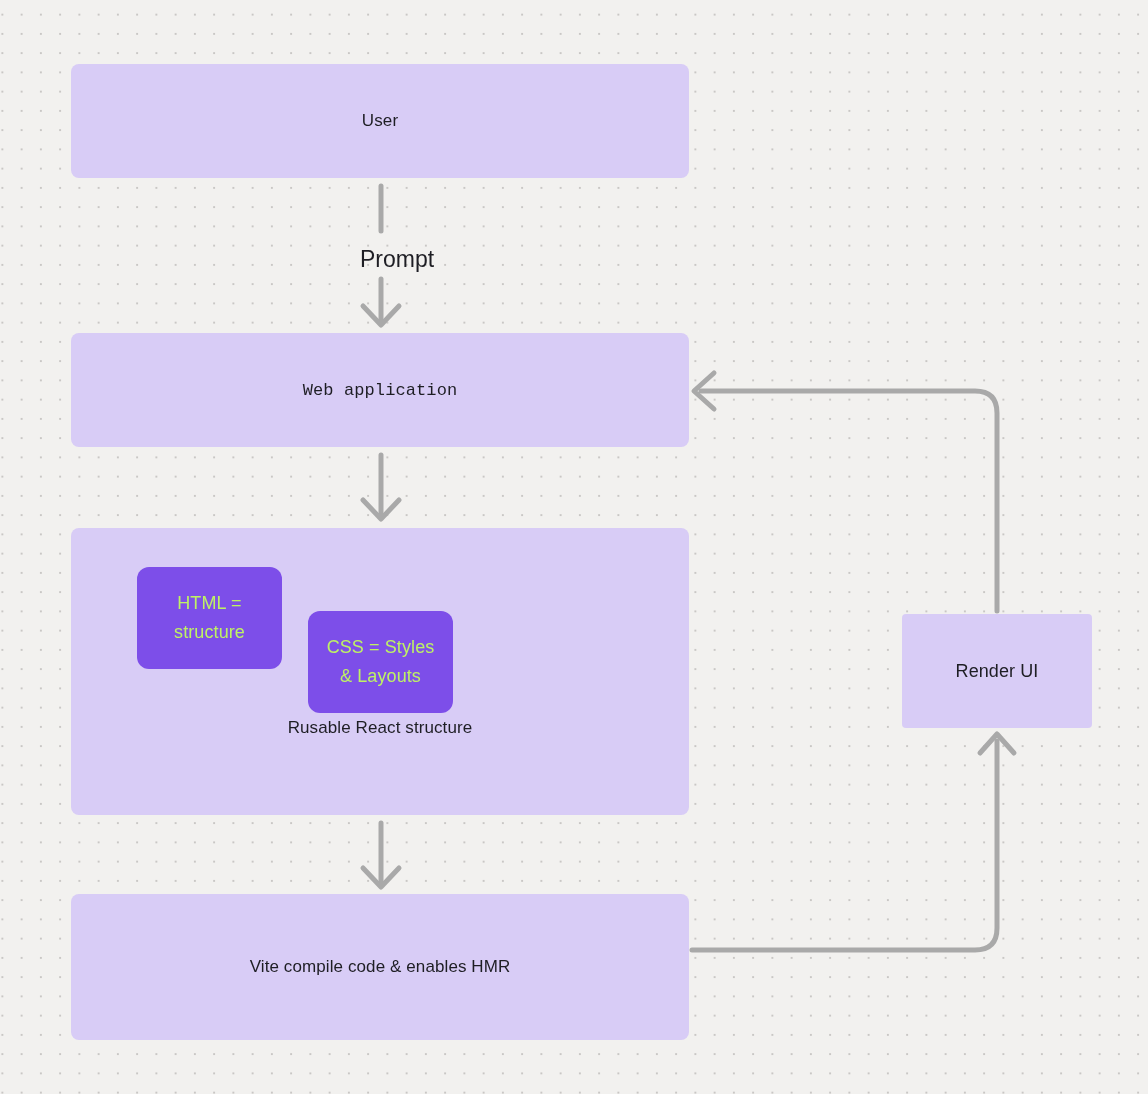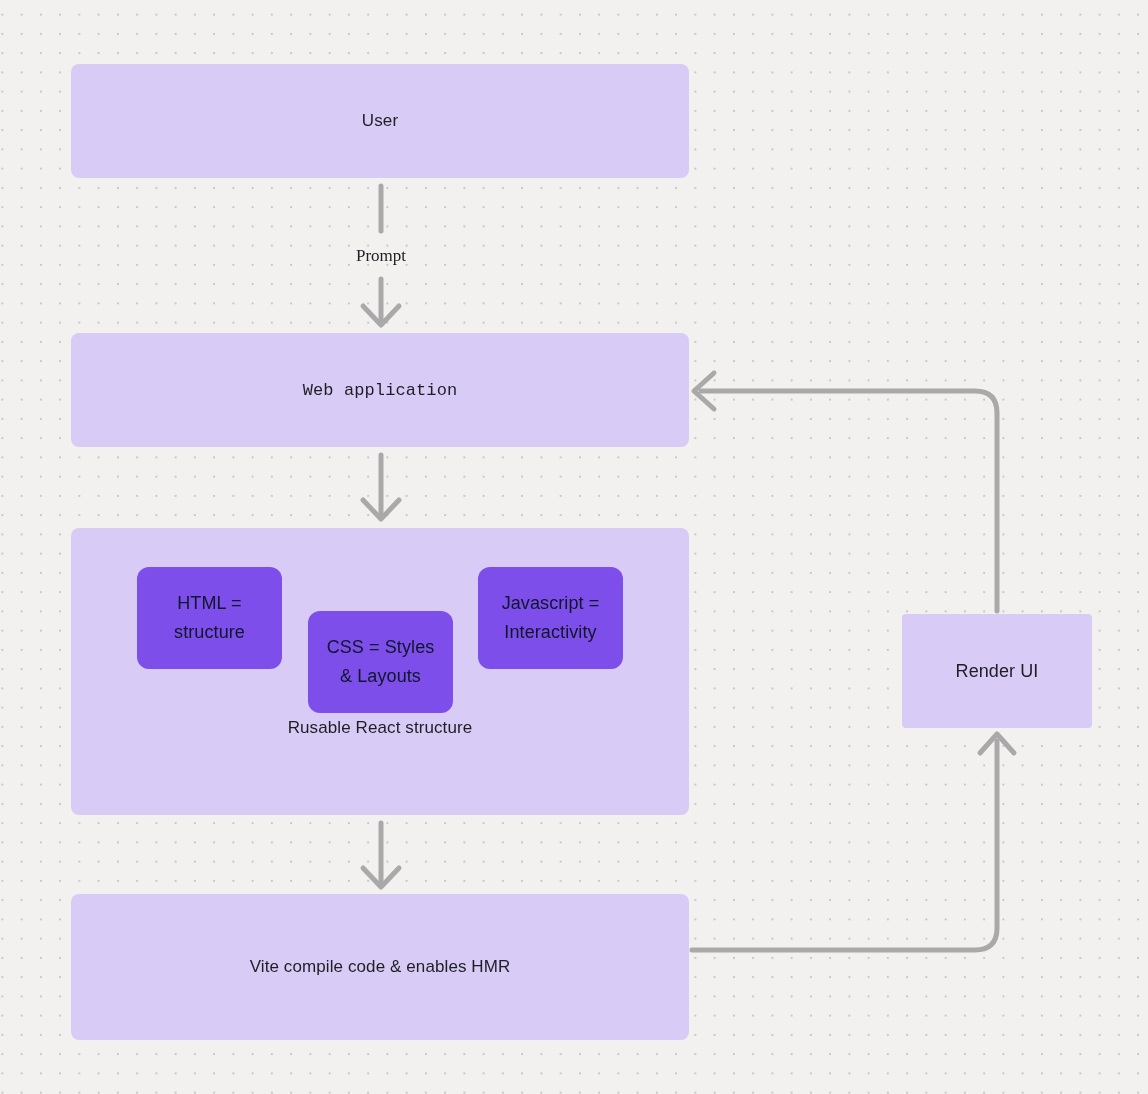--- a/index.html
+++ b/index.html
@@ -40,21 +40,21 @@
   .box-vite   { left: 71px;  top: 894px; width: 618px; height: 146px; }
   .box-render { left: 902px; top: 614px; width: 190px; height: 114px; border-radius: 4px; font-size: 18px; }
 
   .accent-node {
     position: absolute;
     top: 39px;
     width: 145px;
     height: 102px;
     background: #7d4ee9;
     border-radius: 12px;
-    color: #0f172a;
+    color: #bef264;
     display: flex;
     flex-direction: column;
     align-items: center;
     justify-content: center;
     font-size: 18px;
     line-height: 29px;
     text-align: center;
   }
   .box-html { left: 66px; }
   .box-css  { left: 237px; margin-top: 44px; }
@@ -63,26 +63,25 @@
   .group-label {
     position: absolute;
     left: 0;
     top: 190px;
     width: 100%;
     text-align: center;
     font-size: 17px;
   }
   .edge-label {
     position: absolute;
-    left: 381px;
+    left: 397px;
     top: 246px;
     transform: translateX(-50%);
-    font-size: 17px;
+    font-size: 23px;
     white-space: nowrap;
-    font-family: Liberation Serif, serif;
   }
 </style>
 </head>
 <body>
 
 <div class="canvas">
 
   <svg class="edges" width="1148" height="1094" viewBox="0 0 1148 1094">
     <g stroke="#a9a9a9" stroke-width="5" fill="none" stroke-linecap="round" stroke-linejoin="round">
       <g>
@@ -121,24 +120,20 @@
 
   <div class="node box-group">
     <div class="accent-node box-html">
       <span>HTML =</span>
       <span>structure</span>
     </div>
     <div class="accent-node box-css">
       <span>CSS = Styles</span>
       <span>&amp; Layouts</span>
     </div>
-    <div class="accent-node box-js">
-      <span>Javascript =</span>
-      <span>Interactivity</span>
-    </div>
     <div class="group-label">Rusable React structure</div>
   </div>
 
   <div class="node box-vite">
     <span>Vite compile code &amp; enables HMR</span>
   </div>
 
   <div class="node box-render">
     <span>Render UI</span>
   </div>

